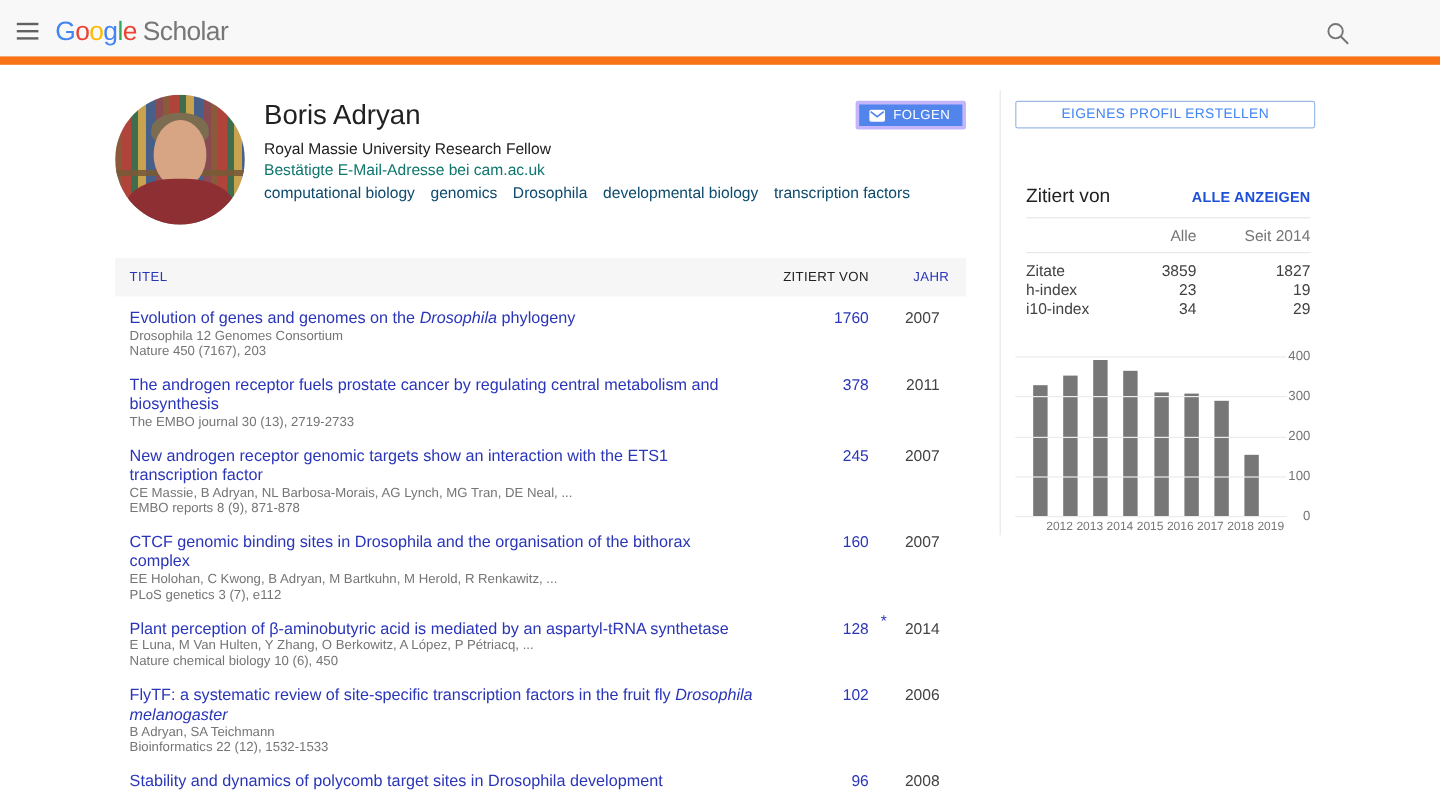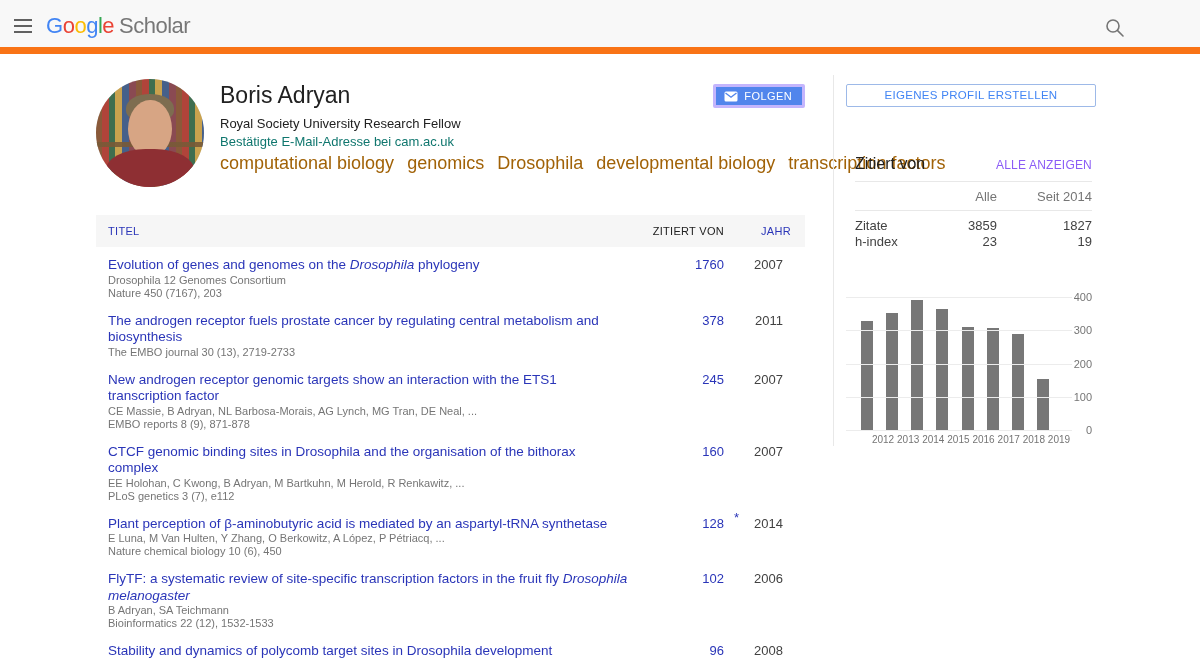--- a/index.html
+++ b/index.html
@@ -29,21 +29,21 @@
   .avatar .face { position:absolute; left:32px; top:21px; width:44px; height:56px;
       background:#d7a584; border-radius:50% 48% 46% 48% / 52% 52% 48% 48%; }
   .avatar .neck { position:absolute; left:46px; top:70px; width:16px; height:14px; background:#cf9a7a; }
   .avatar .shirt { position:absolute; left:9px; bottom:-12px; width:90px; height:50px;
       background:#8e2f33; border-radius:45% 45% 0 0; }
 
   .p-name  { position:absolute; left:124px; top:7px;  font-size:23px; color:#212121; }
   .p-role  { position:absolute; left:124px; top:41px; font-size:13px; color:#212121; }
   .p-email { position:absolute; left:124px; top:59px; font-size:13px; color:#0f766e; }
   .p-tags  { position:absolute; left:124px; top:78px; display:flex; gap:13px; }
-  .tag { font-size:18px; color:#a16207; text-decoration:none; cursor:pointer; white-space:nowrap; }
+  .tag { font-size:13px; color:#0c4a6e; text-decoration:none; cursor:pointer; white-space:nowrap; }
 
   .follow-btn { position:absolute; right:0; top:9px; height:24px; padding:0 10px 0 8px;
       background:#5185ec; border:3px solid #c4b5fd; border-radius:2px; color:#fff;
       font-size:11px; letter-spacing:.4px; display:flex; align-items:center; gap:6px; cursor:pointer; }
 
   
   .band { position:relative; height:32px; background:#f6f6f6; display:flex; align-items:center; }
   .band .h-title { margin-left:12px; font-size:11px; color:#2a35b8; letter-spacing:.3px; cursor:pointer; }
   .band .h-cited { position:absolute; right:81px; font-size:11px; color:#212121; letter-spacing:.3px; }
   .band .h-year  { position:absolute; right:14px; font-size:11px; color:#2a35b8; letter-spacing:.3px; cursor:pointer; }
@@ -58,21 +58,21 @@
   .pub .star { position:absolute; top:4px; right:66px; font-size:13px; color:#2a35b8; }
   .pub .year { position:absolute; top:10px; right:22px; font-size:13px; color:#424242; }
 
   
   .vdivider { position:absolute; left:833px; top:75px; width:1px; height:371px; background:#e8e8e8; }
   .sidebar { position:absolute; left:846px; top:84px; width:250px; height:560px; }
   .create-btn { width:250px; height:23px; background:#fff; border:1px solid #9db9e8; border-radius:2px;
       color:#4285f4; font-size:11.5px; letter-spacing:.3px; line-height:21px; cursor:pointer; }
   .citedby-head { margin:48px 4px 0 9px; display:flex; justify-content:space-between; align-items:baseline; }
   .citedby-title { font-size:16px; color:#212121; }
-  .viewall { font-size:12px; color:#8b5cf6; text-decoration:none; cursor:pointer; letter-spacing:.2px; }
+  .viewall { font-size:12px; color:#1d4ed8; text-decoration:none; cursor:pointer; letter-spacing:.2px;font-weight:bold; }
   .sb-rule { margin:8px 4px 0 9px; border:none; border-top:1px solid #e8e8e8; }
   .stats-header { margin:0 4px 0 9px; display:grid; grid-template-columns:1fr 62px 95px;
       height:29px; align-items:center; font-size:13px; color:#757575; border-bottom:1px solid #e8e8e8; }
   .stats-header div:nth-child(2), .stats-header div:nth-child(3) { text-align:right; }
   .stats-rows { margin:6px 4px 0 9px; }
   .stat-row { display:grid; grid-template-columns:1fr 62px 95px; height:16px; align-items:center;
       font-size:13px; color:#424242; }
   .stat-row div:nth-child(2), .stat-row div:nth-child(3) { text-align:right; }
 
   
@@ -110,21 +110,21 @@
 
   <div class="profile">
     <div class="avatar">
       <div class="books"></div>
         <div class="hair"></div>
         <div class="face"></div>
       <div class="neck"></div>
         <div class="shirt"></div>
     </div>
     <div class="p-name">Boris Adryan</div>
-    <div class="p-role">Royal Society University Research Fellow</div>
+    <div class="p-role">Royal Massie University Research Fellow</div>
     <div class="p-email">Bestätigte E-Mail-Adresse bei cam.ac.uk</div>
     <div class="p-tags">
         <a class="tag">computational biology</a>
         <a class="tag">genomics</a>
         <a class="tag">Drosophila</a>
         <a class="tag">developmental biology</a>
         <a class="tag">transcription factors</a>
       </div>
     <button class="follow-btn">
       <svg width="14" height="11" viewBox="0 0 14 11">
@@ -211,20 +211,25 @@
   <div class="stats-rows" id="stats-rows">
       <div class="stat-row">
         <div>Zitate</div>
         <div>3859</div>
         <div>1827</div>
       </div>
       <div class="stat-row">
         <div>h-index</div>
         <div>23</div>
         <div>19</div>
+      </div>
+      <div class="stat-row">
+        <div>i10-index</div>
+        <div>34</div>
+        <div>29</div>
       </div>
     </div>
 
   <div class="chart" id="chart">
     <div class="bars" id="bars">
         <div class="bar-cell">
           <div class="bar" style="height: 109px; background: rgb(119, 119, 119);"></div>
         </div>
         <div class="bar-cell">
           <div class="bar" style="height: 117px; background: rgb(119, 119, 119);"></div>

